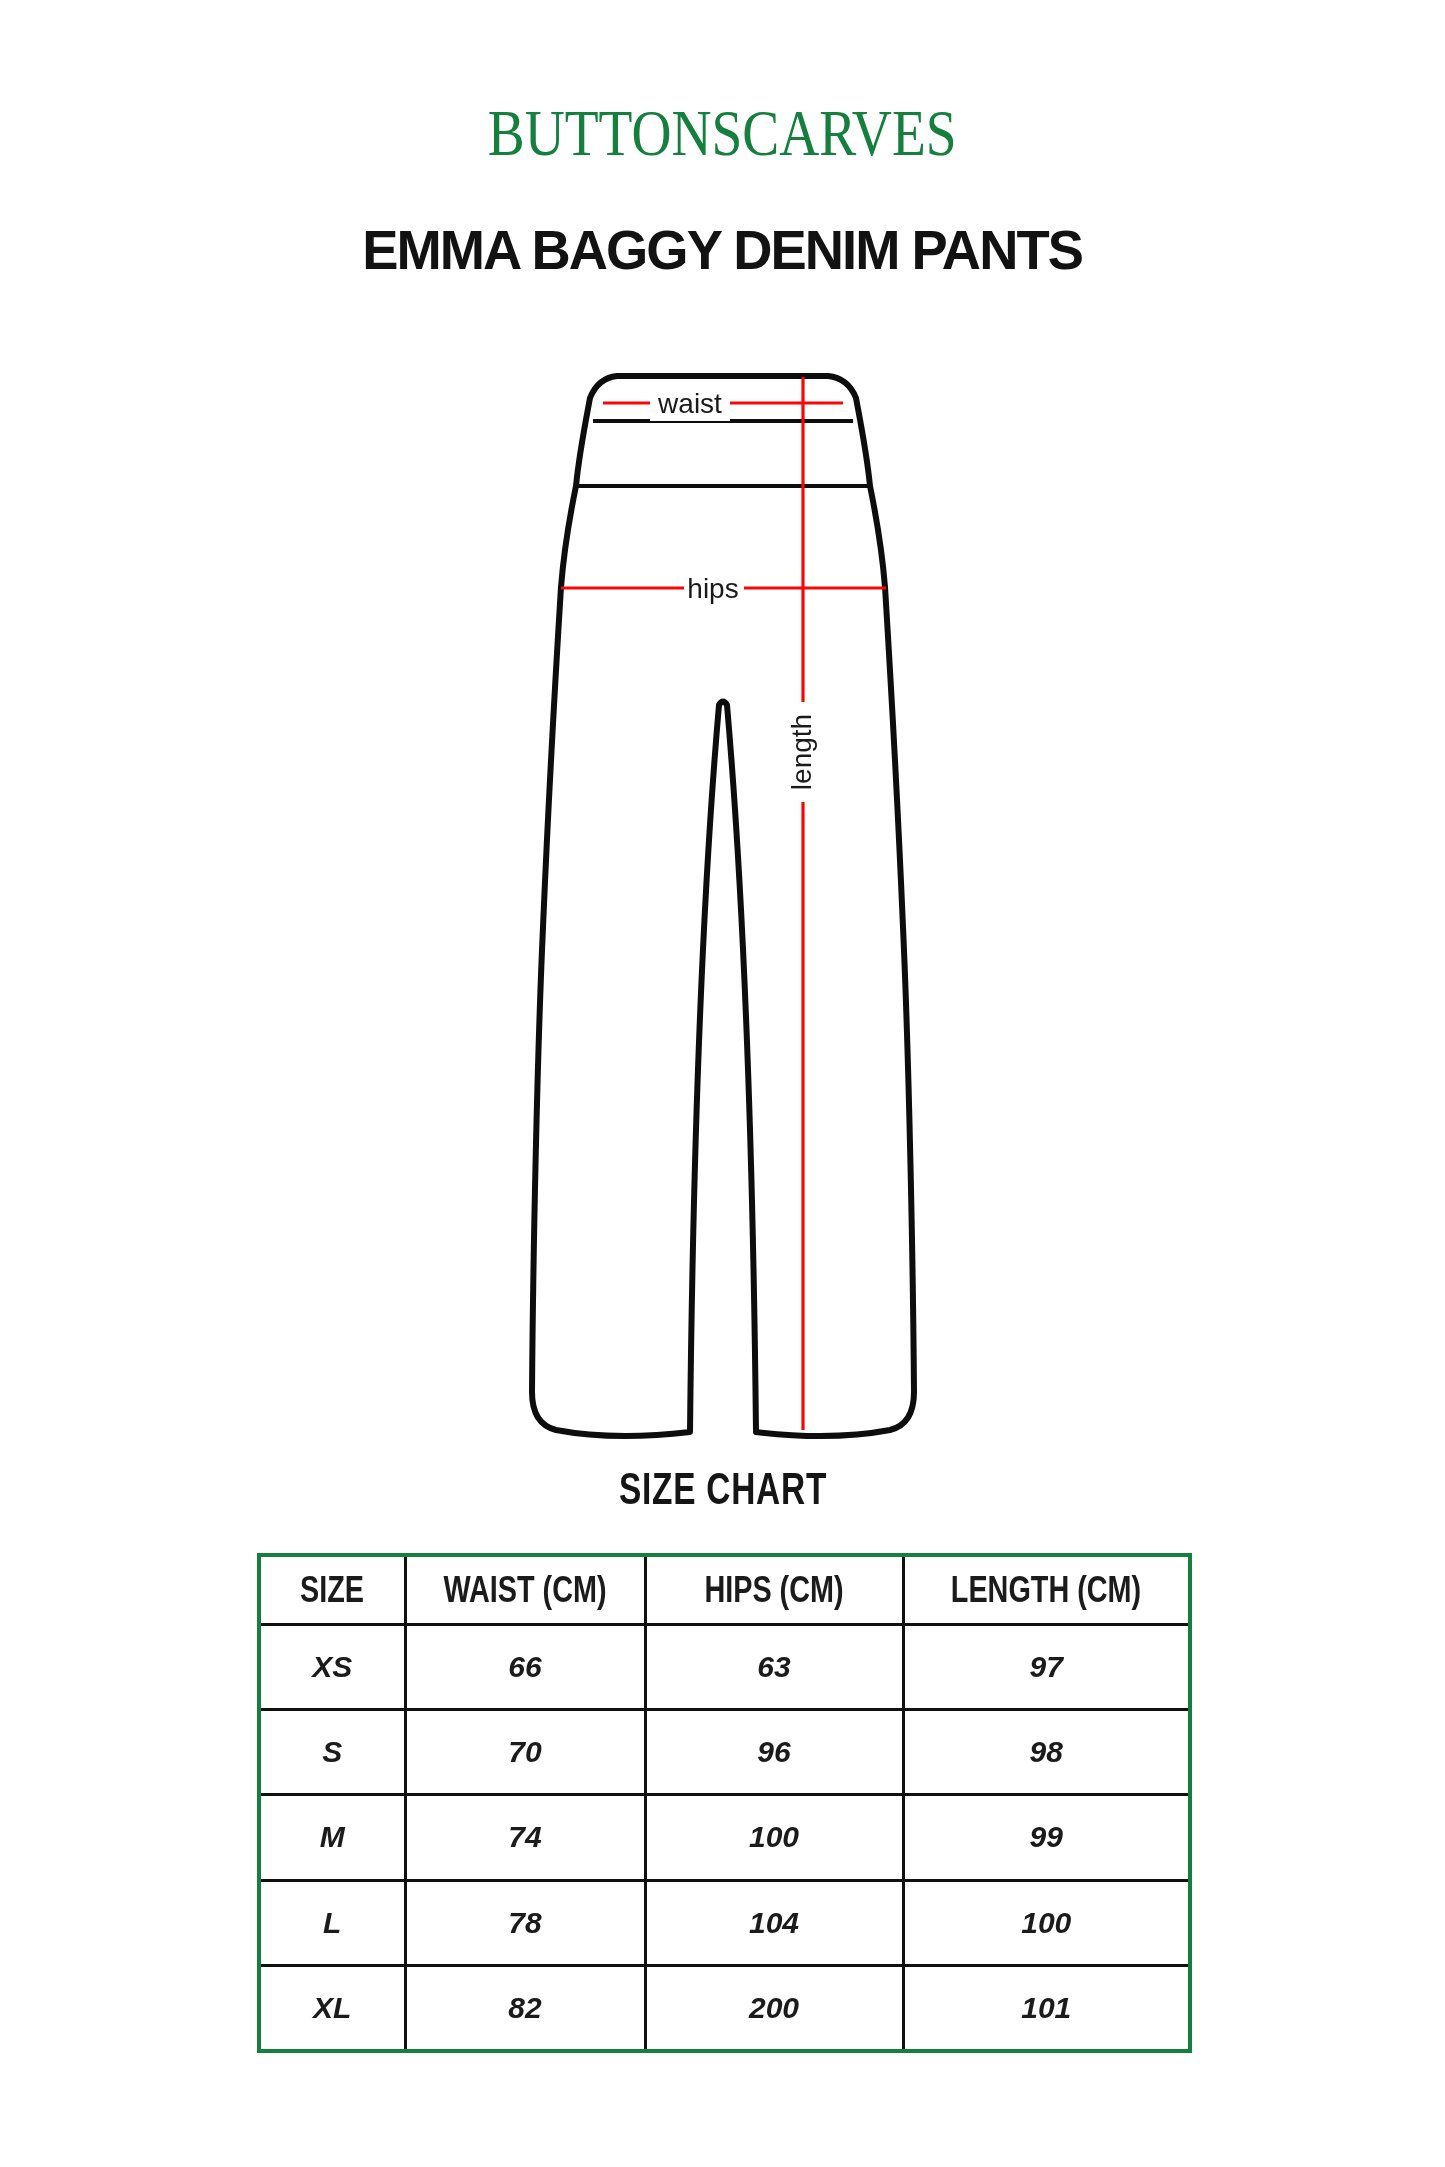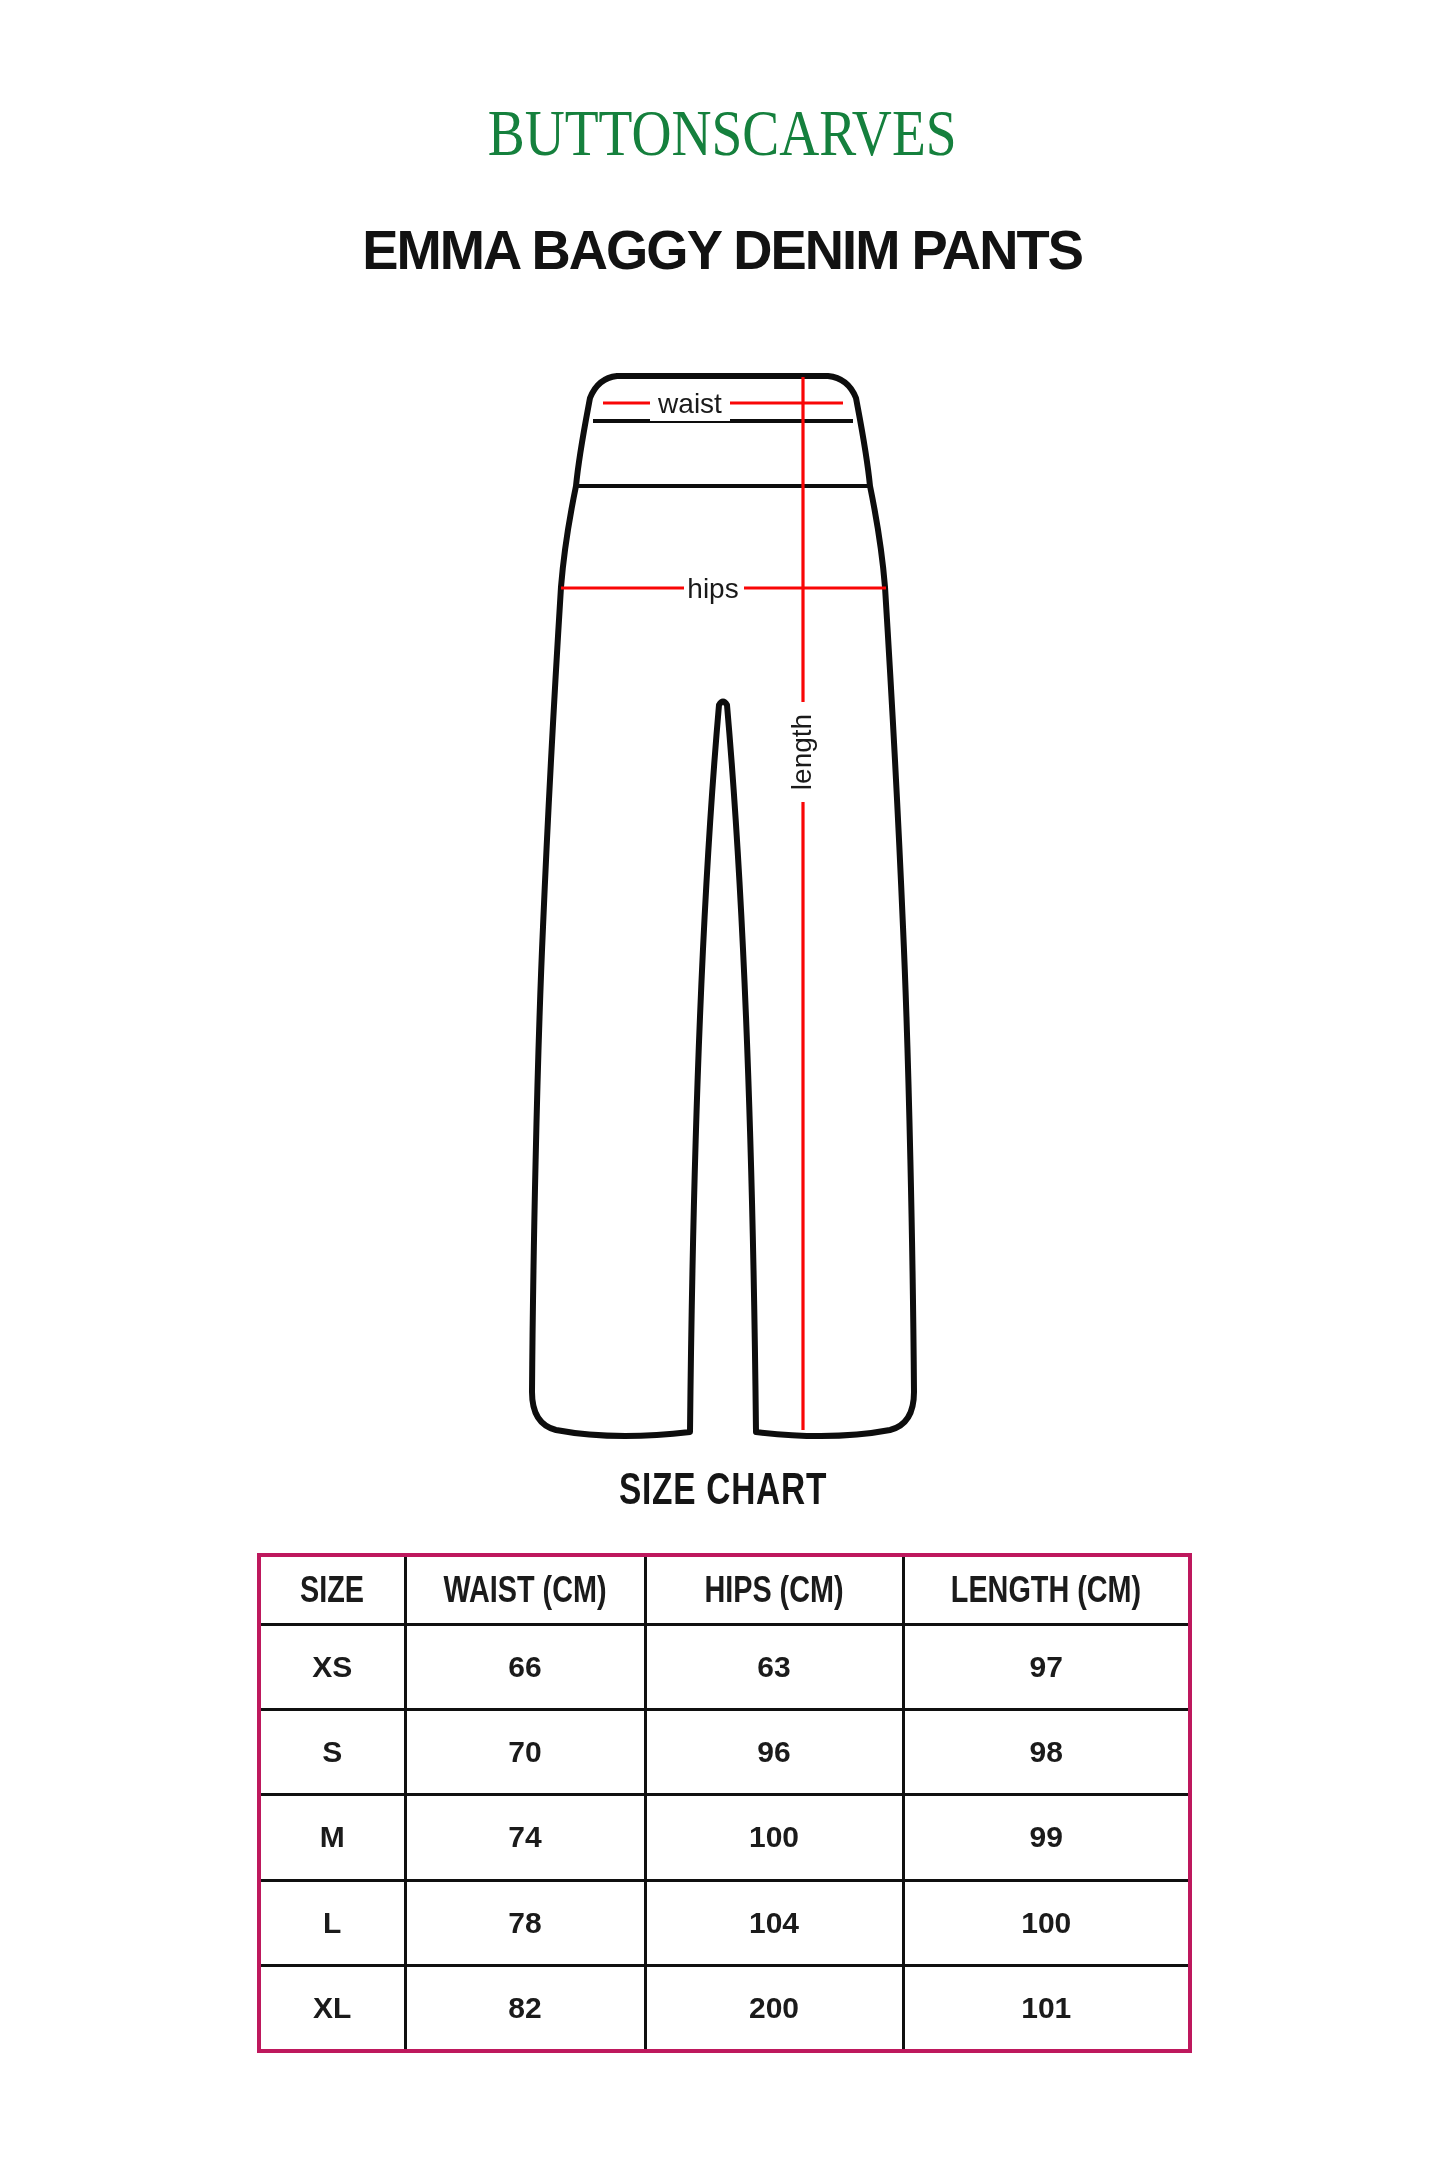--- a/index.html
+++ b/index.html
@@ -27,29 +27,29 @@
   #size-chart-heading{
     top:1452px;height:74px;line-height:74px;
     font-size:44px;font-weight:700;letter-spacing:1px;color:#151515;
   }
   #size-chart-heading .squeeze{transform:scaleX(0.76);}
   #pants-svg{position:absolute;left:430px;top:340px;}
   #size-table{
     position:absolute;left:257px;top:1553px;
     width:931px;height:500px;
     border-collapse:collapse;table-layout:fixed;
-    border:4px solid #be185d;
+    border:4px solid #15803d;
   }
   #size-table th,#size-table td{
     border:3px solid #101010;
     text-align:center;vertical-align:middle;
     padding:0;color:#1b1b1b;
   }
   #size-table thead tr{height:69px;}
-  #size-table tbody tr{height:85px;}
+  #size-table tbody tr{height:85px;font-style:italic;}
   #size-table th{font-size:36px;font-weight:700;}
   #size-table th .squeeze{transform:scaleX(0.80);}
   #size-table td{font-size:30px;font-weight:700;}
   .svg-label{
     font-family:"Liberation Sans", sans-serif;
     font-size:28px;fill:#1a1a1a;
   }
 </style>
 </head>
 <body>

